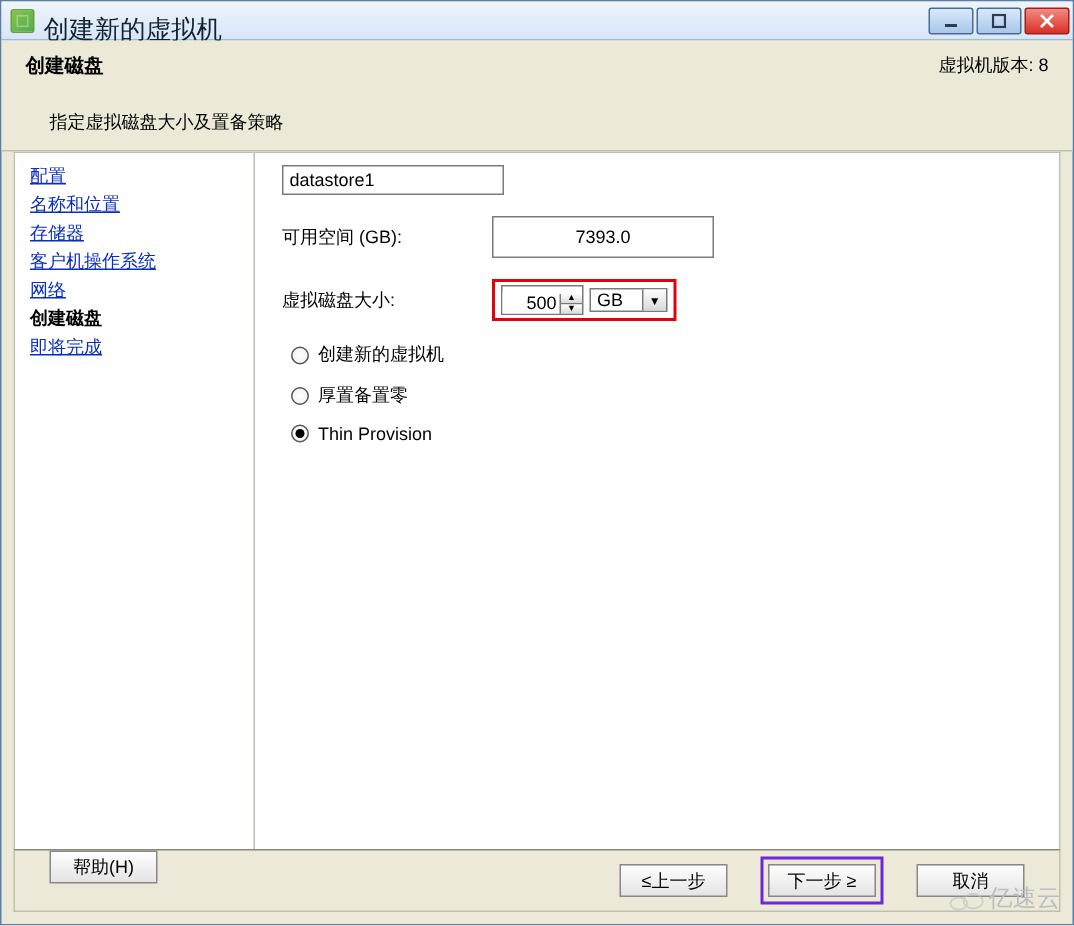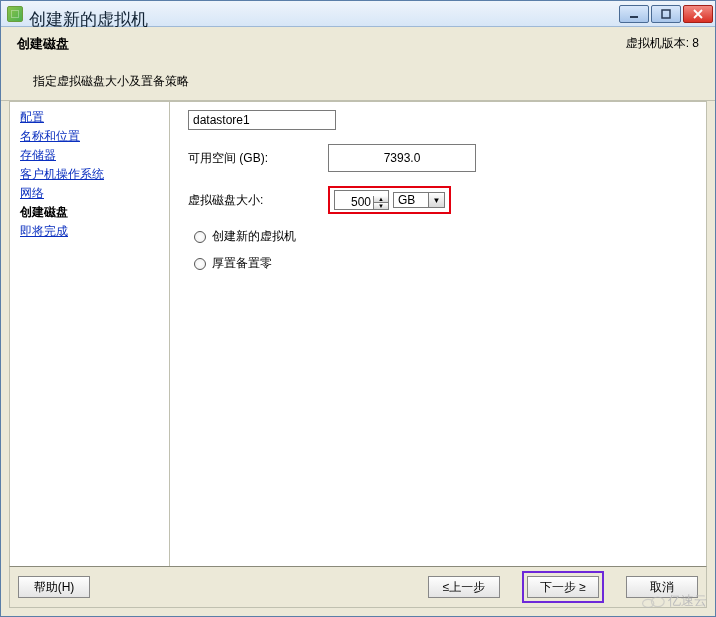--- a/index.html
+++ b/index.html
@@ -31,26 +31,26 @@
   .spinner input { width:38px; border:none; text-align:right; font:inherit; padding:0 2px; outline:none; }
   .spinner .spin-btns { display:flex; flex-direction:column; border-left:1px solid #7a7a7a; }
   .spinner .spin-btn { width:14px; flex:1; background:linear-gradient(#fefefe,#d9d9d9); display:flex; align-items:center; justify-content:center; font-size:6px; line-height:1; border-bottom:1px solid #7a7a7a; cursor:pointer; }
   .spinner .spin-btn:last-child{border-bottom:none;}
   .combo { display:inline-flex; align-items:stretch; border:1px solid #7a7a7a; height:16px; background:#fff; }
   .combo .combo-val { width:34px; padding:0 4px; display:flex; align-items:center; }
   .combo .combo-btn { width:16px; background:linear-gradient(#fefefe,#d9d9d9); border-left:1px solid #7a7a7a; display:flex; align-items:center; justify-content:center; font-size:8px; cursor:pointer; }
   .radio-row { display:flex; align-items:center; margin: 0 0 10px 6px; gap:6px; }
   .radio-dot { width:12px; height:12px; border:1px solid #555; border-radius:50%; background:radial-gradient(#fff,#eee); display:inline-flex; align-items:center; justify-content:center; }
   .radio-dot.selected:after { content:""; width:6px; height:6px; background:#000; border-radius:50%; display:block; }
-  .footer { height: 42px; background:#ece9d8; display:flex; align-items:center; padding:0 8px; border-top:1px solid #8a8a7a; margin:0 8px 8px 8px; border-left:1px solid #c0c0b0; border-right:1px solid #c0c0b0; border-bottom:1px solid #c0c0b0;}
+  .footer { height: 42px; background:#ece9d8; display:flex; padding:0 23px; border-top:1px solid #8a8a7a; margin:0 8px 8px 8px; border-left:1px solid #c0c0b0; border-right:1px solid #c0c0b0; border-bottom:1px solid #c0c0b0;}
   .footer .spacer { flex:1; }
   .wiz-btn { height:22px; min-width:72px; border:1px solid #888; background:linear-gradient(#fefefe,#e4e4e4); font:inherit; padding:0 10px; cursor:pointer; }
   .btn-hl { border:2px solid #6d28d9; padding:3px; display:inline-block; }
   .footer .btn-group { display:flex; align-items:center; gap:22px; }
-  .watermark { position:absolute; right:8px; bottom:6px; color:#bdbdbd; font-family: Arial,sans-serif; font-size:13px; display:flex; align-items:center; gap:2px; pointer-events:none; }
+  .watermark { position:absolute; right:8px; bottom:6px; color:#bdbdbd; font-family: Arial,sans-serif; font-size:16px; display:flex; align-items:center; gap:2px; pointer-events:none; }
   .watermark svg { width:26px; height:16px; opacity:.6; }
 </style>
 </head>
 <body>
 
 <div class="window">
 
   <div class="titlebar">
     <div class="app-icon"></div>
     <div class="title">创建新的虚拟机</div>
@@ -121,20 +121,24 @@
       </div>
 
       <div class="radio-row">
         <span class="radio-dot"></span>
         <span>创建新的虚拟机</span>
       </div>
       <div class="radio-row">
         <span class="radio-dot"></span>
         <span>厚置备置零</span>
       </div>
+      <div class="radio-row">
+        <span class="radio-dot selected"></span>
+        <span>Thin Provision</span>
+      </div>
 
     </div>
   </div>
 
   <div class="footer">
     <button class="wiz-btn">帮助(H)</button>
     <div class="spacer"></div>
     <div class="btn-group">
       <button class="wiz-btn">≤上一步</button>
       <span class="btn-hl">

